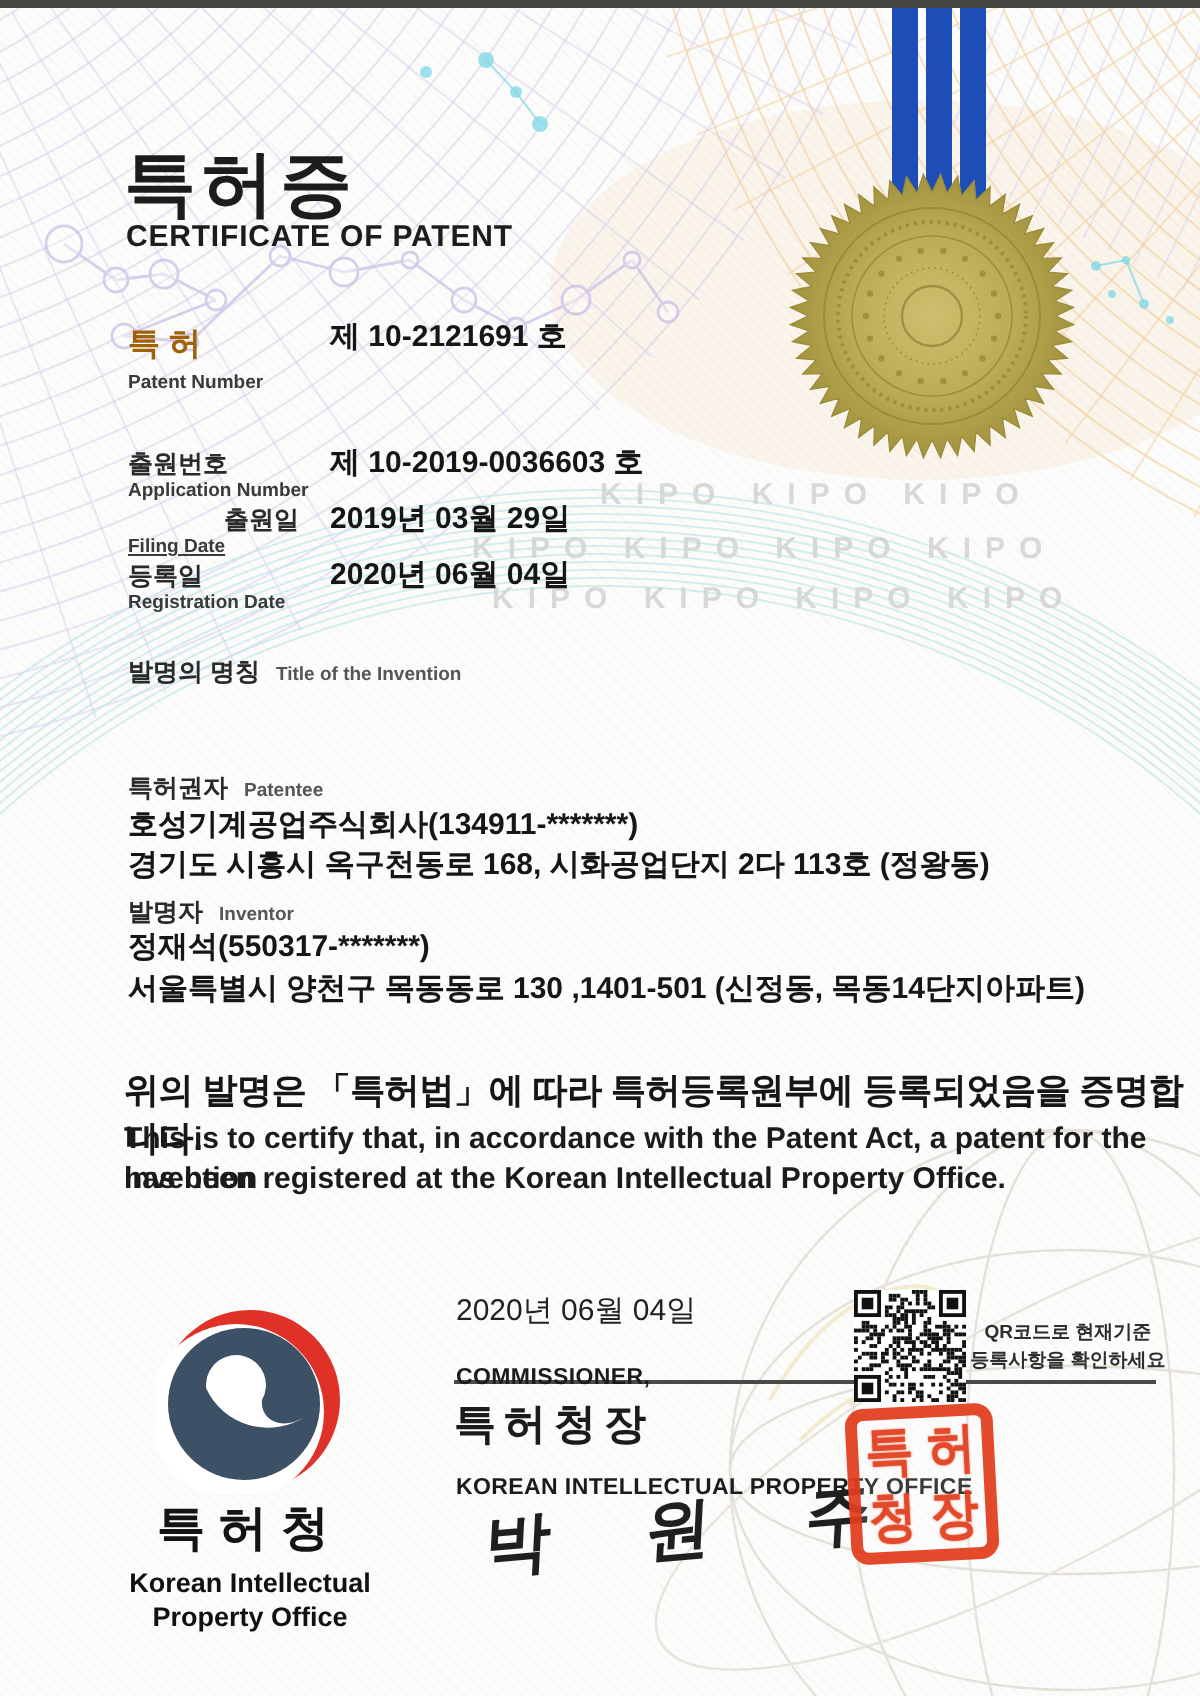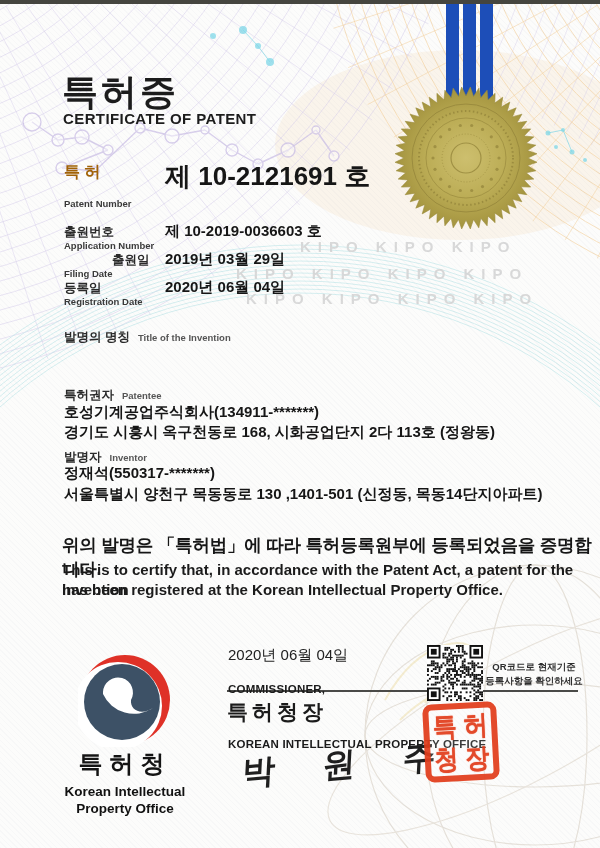--- a/index.html
+++ b/index.html
@@ -10,21 +10,21 @@
   .abs{position:absolute;}
   
   #ribbon{z-index:2;}
   #goldseal{left:393px;top:85px;z-index:3;}
   
   .t-ko{font-size:36px;font-weight:bold;letter-spacing:3px;color:#1c1c1c;}
   .t-en{font-size:15px;font-weight:bold;letter-spacing:.4px;color:#1c1c1c;}
   .lbl-ko{font-size:16px;font-weight:bold;color:#a16207;}
   .lbl-ko-sm{font-size:12.5px;font-weight:bold;color:#2a2a2a;}
   .lbl-en{font-size:9.5px;font-weight:bold;color:#3a3a3a;}
-  .val-lg{font-size:26px;font-weight:bold;color:#161616;}
+  .val-lg{font-size:15px;font-weight:bold;color:#161616;}
   .val{font-size:15px;font-weight:bold;color:#161616;}
   .sect-en{font-size:9.5px;font-weight:bold;color:#555;margin-left:8px;}
   .stmt-ko{font-size:17.5px;font-weight:bold;color:#161616;letter-spacing:-0.2px;}
   .stmt-en{font-size:15px;font-weight:bold;color:#1b1b1b;line-height:20px;}
   .date{font-size:15px;font-weight:500;color:#222;}
   .comm-ko{font-size:21px;font-weight:bold;letter-spacing:4px;color:#1b1b1b;}
   .comm-en{font-size:11.5px;font-weight:bold;color:#1b1b1b;letter-spacing:.2px;}
   #divider{left:227px;top:690px;width:351px;height:2px;background:#4a4a48;z-index:3;}
   #signature{left:242px;top:742px;z-index:3;font-size:33px;font-weight:bold;letter-spacing:18px;
              color:#1f1f1f;transform:rotate(-5deg) skewX(-8deg);font-family:"DejaVu Serif",serif;}
@@ -291,29 +291,29 @@
         <circle cx="16.5" cy="-28.6" r="1.6"></circle>
         <circle cx="25.3" cy="-21.2" r="1.6"></circle>
         <circle cx="31.0" cy="-11.3" r="1.6"></circle>
       </g>
   </svg>
 
   <div class="abs t-ko" style="left:62px;top:68px;z-index:3;">특허증</div>
   <div class="abs t-en" style="left:63px;top:110px;z-index:3;">CERTIFICATE OF PATENT</div>
 
   <div class="abs lbl-ko" style="left:64px;top:162px;z-index:3;">특 허</div>
-  <div class="abs lbl-en" style="left:64px;top:198px;z-index:3;">Patent Number</div>
+  <div class="abs lbl-en" style="left:64px;top:186px;z-index:3;">Patent Number</div>
   <div class="abs val-lg" style="left:165px;top:159px;z-index:3;">제 10-2121691 호</div>
 
   <div class="abs lbl-ko-sm" style="left:64px;top:224px;z-index:3;">출원번호</div>
   <div class="abs lbl-en" style="left:64px;top:240px;z-index:3;">Application Number</div>
   <div class="abs val" style="left:165px;top:222px;z-index:3;">제 10-2019-0036603 호</div>
 
   <div class="abs lbl-ko-sm" style="left:64px;top:252px;z-index:3;margin-left:48px;">출원일</div>
-  <div class="abs lbl-en" style="left:64px;top:268px;z-index:3;">Filing Date</div>
+  <div class="abs lbl-en" style="left:64px;top:268px;z-index:3;text-decoration:underline;">Filing Date</div>
   <div class="abs val" style="left:165px;top:250px;z-index:3;">2019년  03월  29일</div>
 
   <div class="abs lbl-ko-sm" style="left:64px;top:280px;z-index:3;">등록일</div>
   <div class="abs lbl-en" style="left:64px;top:296px;z-index:3;">Registration Date</div>
   <div class="abs val" style="left:165px;top:278px;z-index:3;">2020년  06월  04일</div>
 
   <div class="abs" style="left:64px;top:327px;z-index:3;">
     <span class="lbl-ko-sm">발명의 명칭</span><span class="sect-en">Title of the Invention</span>
   </div>
 

